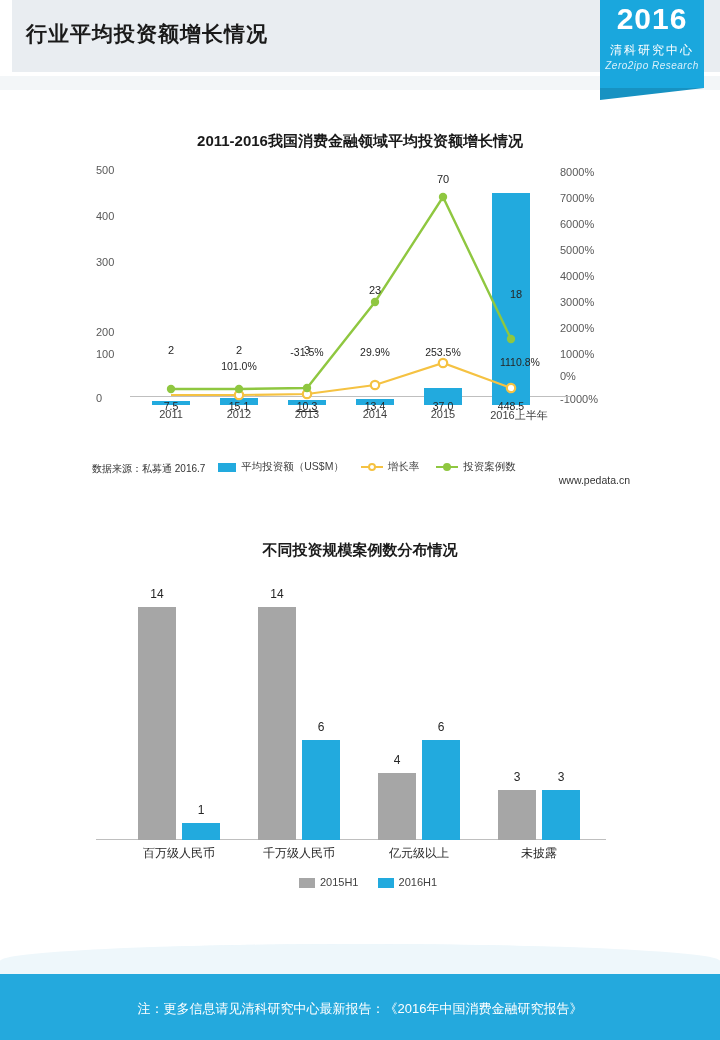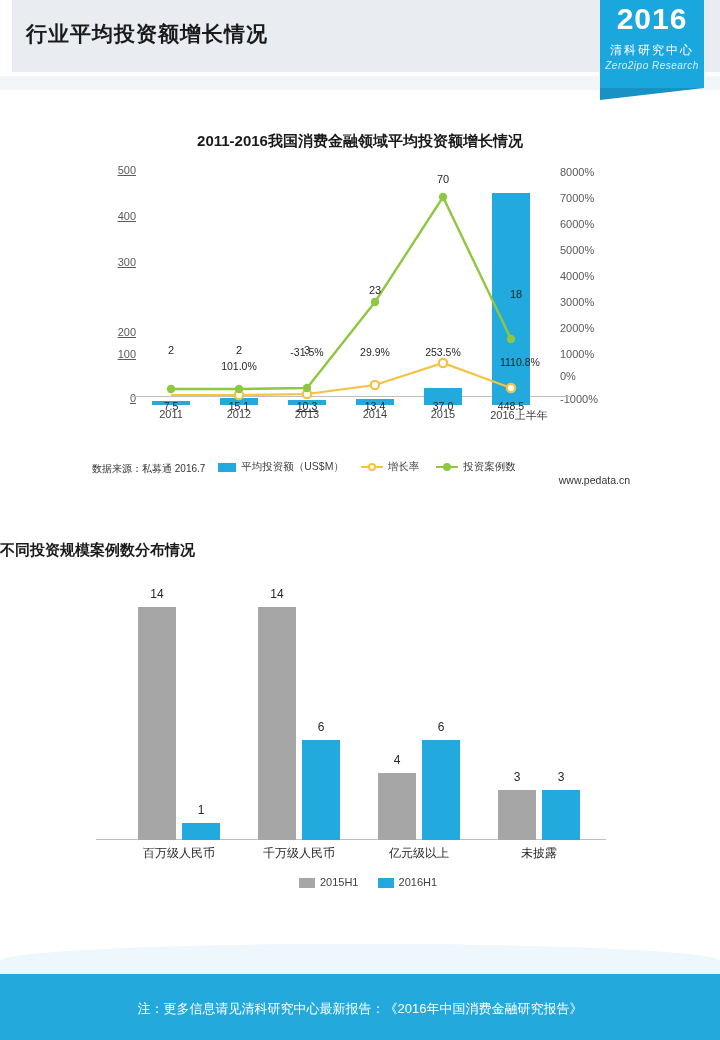--- a/index.html
+++ b/index.html
@@ -21,42 +21,42 @@
   .logo-cn{position:absolute;right:20px;top:42px;width:96px;text-align:center;
            font-size:12px;color:#ffffff;letter-spacing:2px;}
   .logo-en{position:absolute;right:20px;top:60px;width:96px;text-align:center;
            font-size:10px;color:#d9f0fb;font-style:italic;letter-spacing:0.5px;}
 
   
   .c1-title{position:absolute;left:0;top:132px;width:720px;text-align:center;
             font-size:15px;font-weight:bold;color:#1a1a1a;}
   .chart1{position:absolute;left:96px;top:160px;width:520px;height:245px;}
   .c1-axis-lbl{position:absolute;font-size:11px;color:#595959;}
-  .axis-left{text-align:right;width:40px;text-decoration:underline;}
+  .axis-left{text-align:left;width:40px;}
   .axis-right{text-align:left;width:58px;}
   .c1-xlabels{position:absolute;left:96px;top:408px;width:520px;height:20px;}
   .c1-xlabels span{position:absolute;font-size:11px;color:#404040;text-align:center;}
 
   .bar1{position:absolute;bottom:0;background:#22aade;}
   .barval{position:absolute;font-size:10.5px;color:#262626;text-align:center;}
   .caseval{position:absolute;font-size:11px;color:#262626;text-align:center;}
   .growthval{position:absolute;font-size:10.5px;color:#262626;text-align:center;}
 
   
   .legend{position:absolute;width:720px;text-align:center;font-size:10.5px;color:#404040;}
   .legend span.key{display:inline-block;vertical-align:middle;margin:0 5px 0 14px;}
   .lg-bar{width:18px;height:9px;background:#22aade;}
   .lg-line{width:22px;height:2px;position:relative;}
   .lg-line i{position:absolute;left:7px;top:-3px;width:8px;height:8px;border-radius:50%;
              background:#fff;border:2px solid currentColor;box-sizing:border-box;}
   .src{position:absolute;left:92px;top:462px;font-size:10px;color:#333;}
   .url{position:absolute;right:90px;top:474px;font-size:10.5px;color:#333;}
 
   
-  .c2-title{position:absolute;left:0;top:541px;width:720px;text-align:left;
+  .c2-title{position:absolute;left:0;top:541px;width:720px;text-align:center;
             font-size:15px;font-weight:bold;color:#1a1a1a;}
   .chart2{position:absolute;left:96px;top:580px;width:520px;height:260px;}
   .bar2{position:absolute;bottom:0;}
   .b-grey{background:#a6a6a6;}
   .b-blue{background:#22aade;}
   .b2val{position:absolute;font-size:12px;color:#262626;text-align:center;}
   .c2-xlabels{position:absolute;left:96px;top:845px;width:520px;}
   .c2-xlabels span{position:absolute;font-size:12px;color:#262626;text-align:center;}
   .legend2{position:absolute;left:0;top:876px;width:720px;text-align:center;font-size:11px;color:#404040;}
   .legend2 .sw{display:inline-block;width:16px;height:10px;vertical-align:middle;margin:0 5px 0 16px;}

